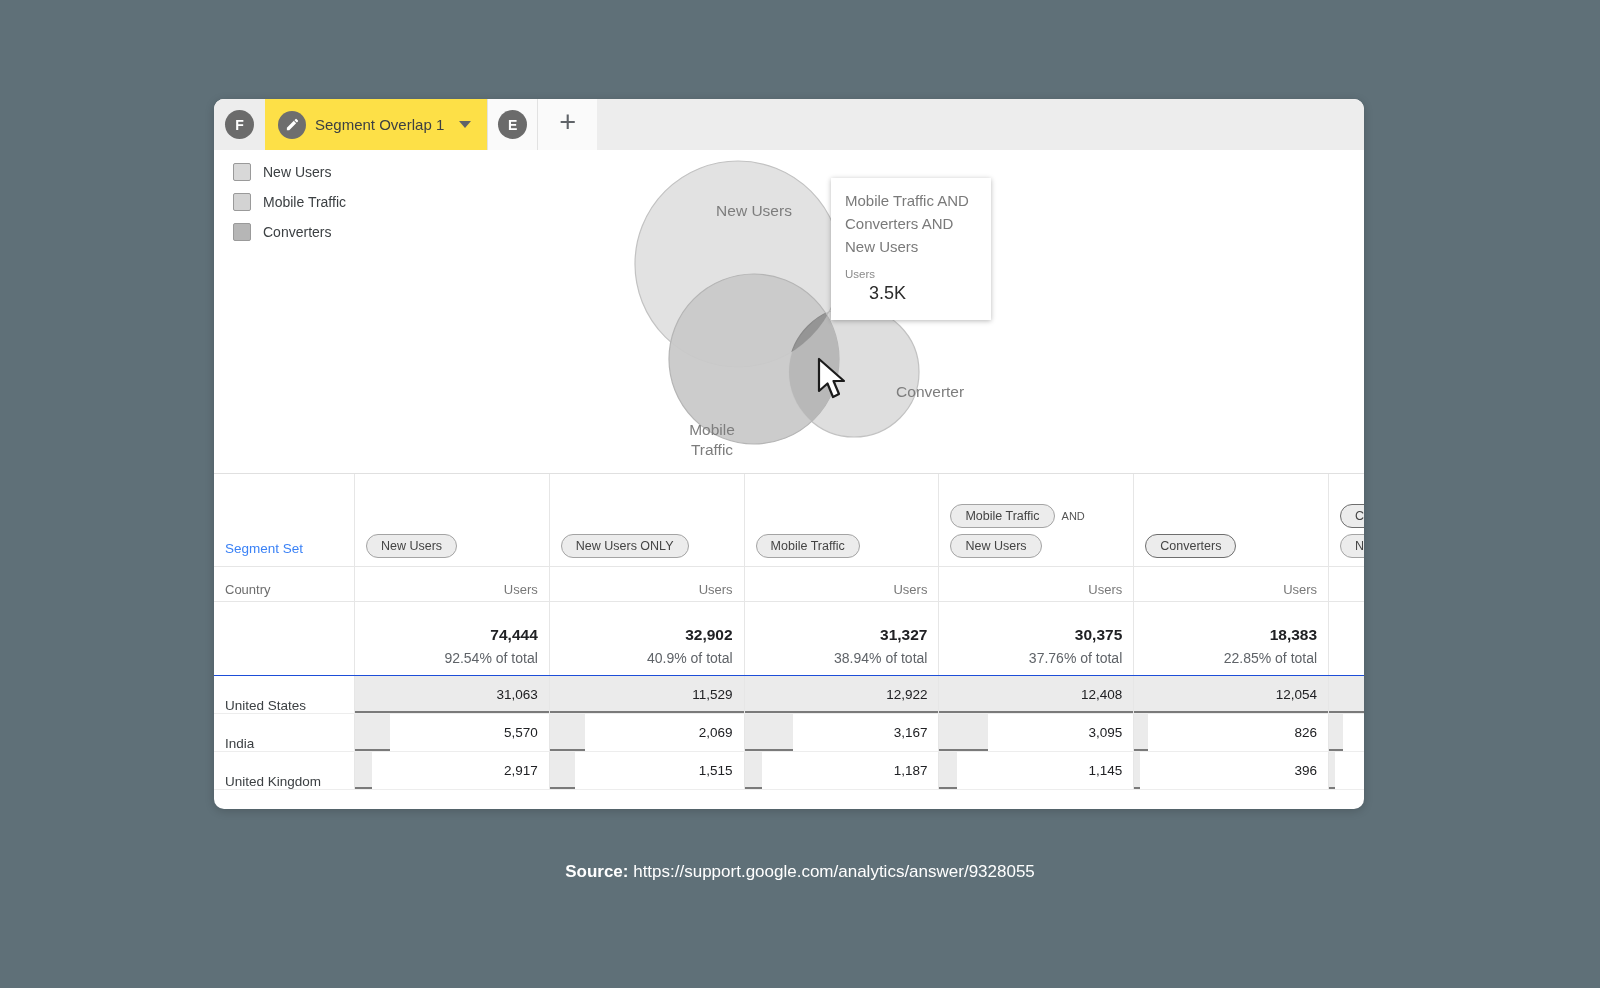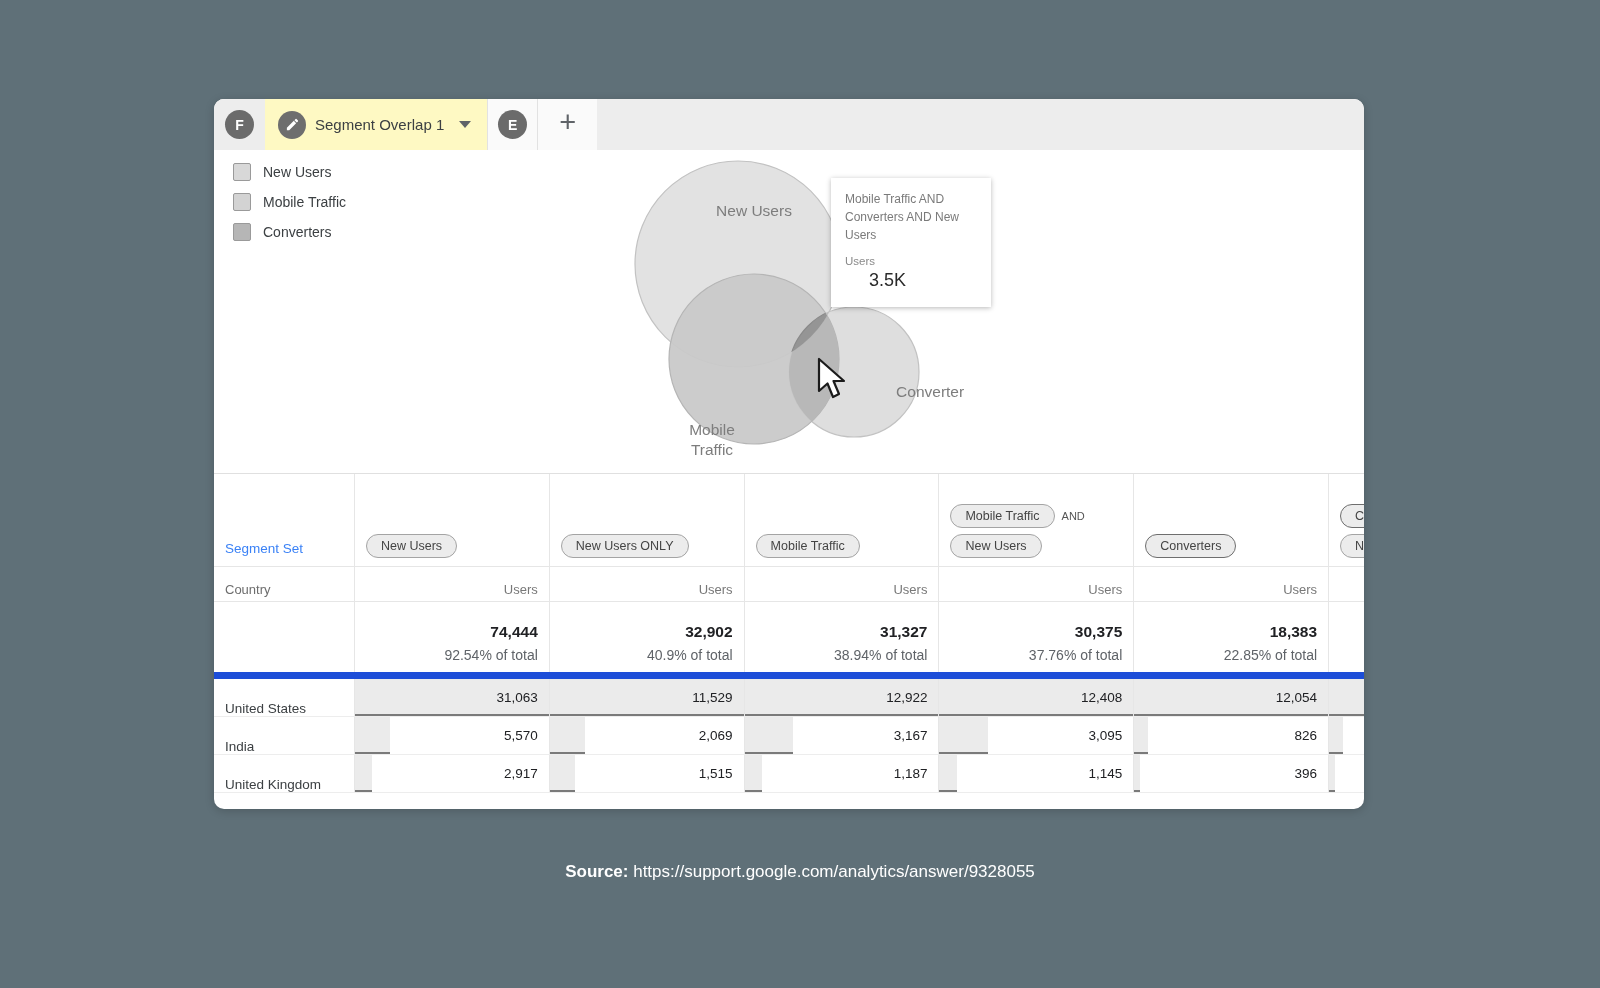--- a/index.html
+++ b/index.html
@@ -35,21 +35,21 @@
     display: flex; align-items: center; justify-content: center;
     flex: none;
   }
   #profile-cell {
     width: 51px; display: flex; align-items: center; justify-content: center;
     background: #ededed;
   }
   #active-tab {
     display: flex; align-items: center; gap: 9px;
     padding: 0 16px 0 13px;
-    background: #fef9c3; height: 51px;
+    background: #fde047; height: 51px;
   }
   #tab-edit-icon {
     width: 28px; height: 28px; border-radius: 50%;
     background: #6e6e6e; display: flex; align-items: center; justify-content: center;
     flex: none;
   }
   #tab-title { font-size: 15px; color: #3c4043; white-space: nowrap; }
   .chevron-down {
     width: 0; height: 0; border-left: 6px solid transparent;
     border-right: 6px solid transparent; border-top: 7px solid #5f6368;
@@ -81,21 +81,21 @@
   #venn svg { display: block; }
 
   
   #venn-tooltip {
     position: absolute; left: 617px; top: 79px;
     width: 160px; background: #fff;
     box-shadow: 0 1px 5px rgba(0,0,0,.28);
     padding: 12px 14px 16px 14px;
     z-index: 20;
   }
-  #tooltip-title { font-size: 12px; color: #7a7a7a; line-height: 1.52; }
+  #tooltip-title { font-size: 15px; color: #7a7a7a; line-height: 1.52; }
   #tooltip-metric-label { font-size: 11.5px; color: #8a8a8a; margin-top: 10px; }
   #tooltip-metric-value { font-size: 18px; color: #2b2b2b; margin-top: 3px; margin-left: 24px; }
 
   
   #cursor { position: absolute; left: 603px; top: 258px; z-index: 30; }
 
   
   #table-wrap {
     position: absolute; left: 0; top: 374px;
     width: 100%; height: 336px; overflow: hidden;
@@ -128,21 +128,21 @@
   tr.r-metric td {
     height: 35px; padding: 4px 11px;
     border-top: 1px solid #e6e6e6; border-bottom: 1px solid #e6e6e6;
     color: #787878; font-size: 13px; text-align: right; vertical-align: middle;
   }
   tr.r-metric td.lbl { text-align: left; color: #6d6d6d; }
 
   tr.r-total td {
     height: 74px; padding: 0 11px 9px 11px;
     text-align: right; vertical-align: bottom;
-    border-bottom: 7px solid #1d4ed8;
+    border-bottom: 1px solid #1d4ed8;
   }
   .total-num { font-size: 15.5px; font-weight: bold; color: #202124; }
   .total-pct { font-size: 14px; color: #5f6368; margin-top: 6px; }
 
   tr.r-data td {
     height: 37px; padding: 0; vertical-align: middle;
     border-bottom: 1px solid #ededed;
     position: relative;
   }
   tr.r-data td.lbl {

